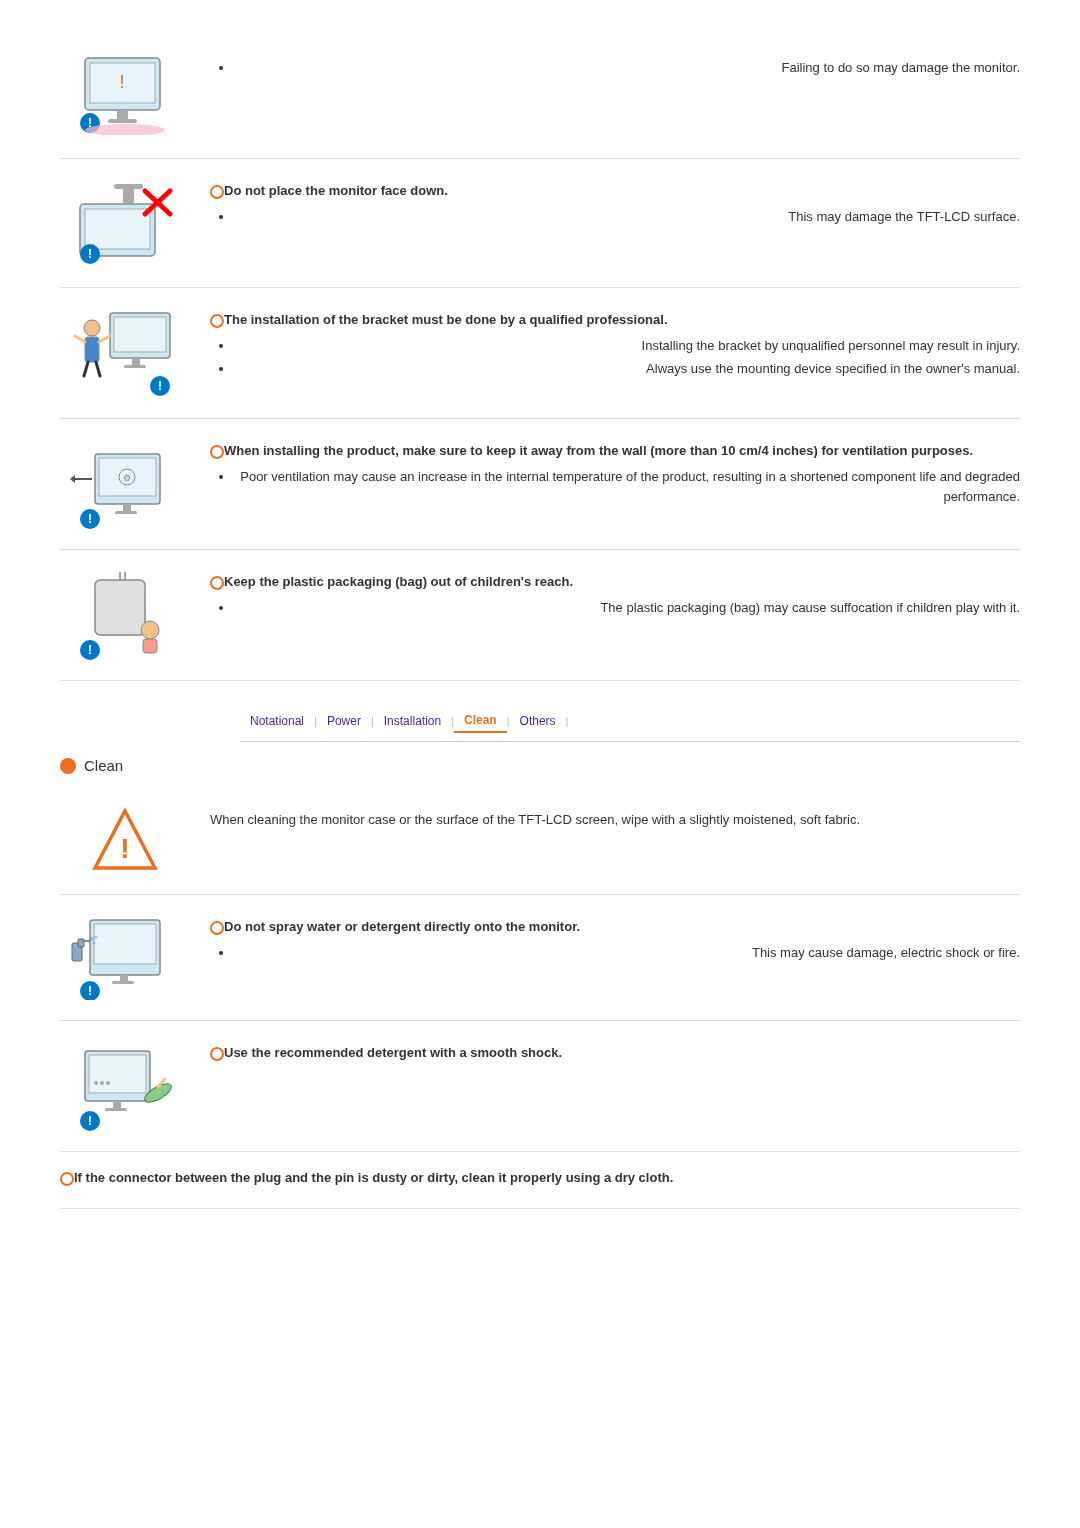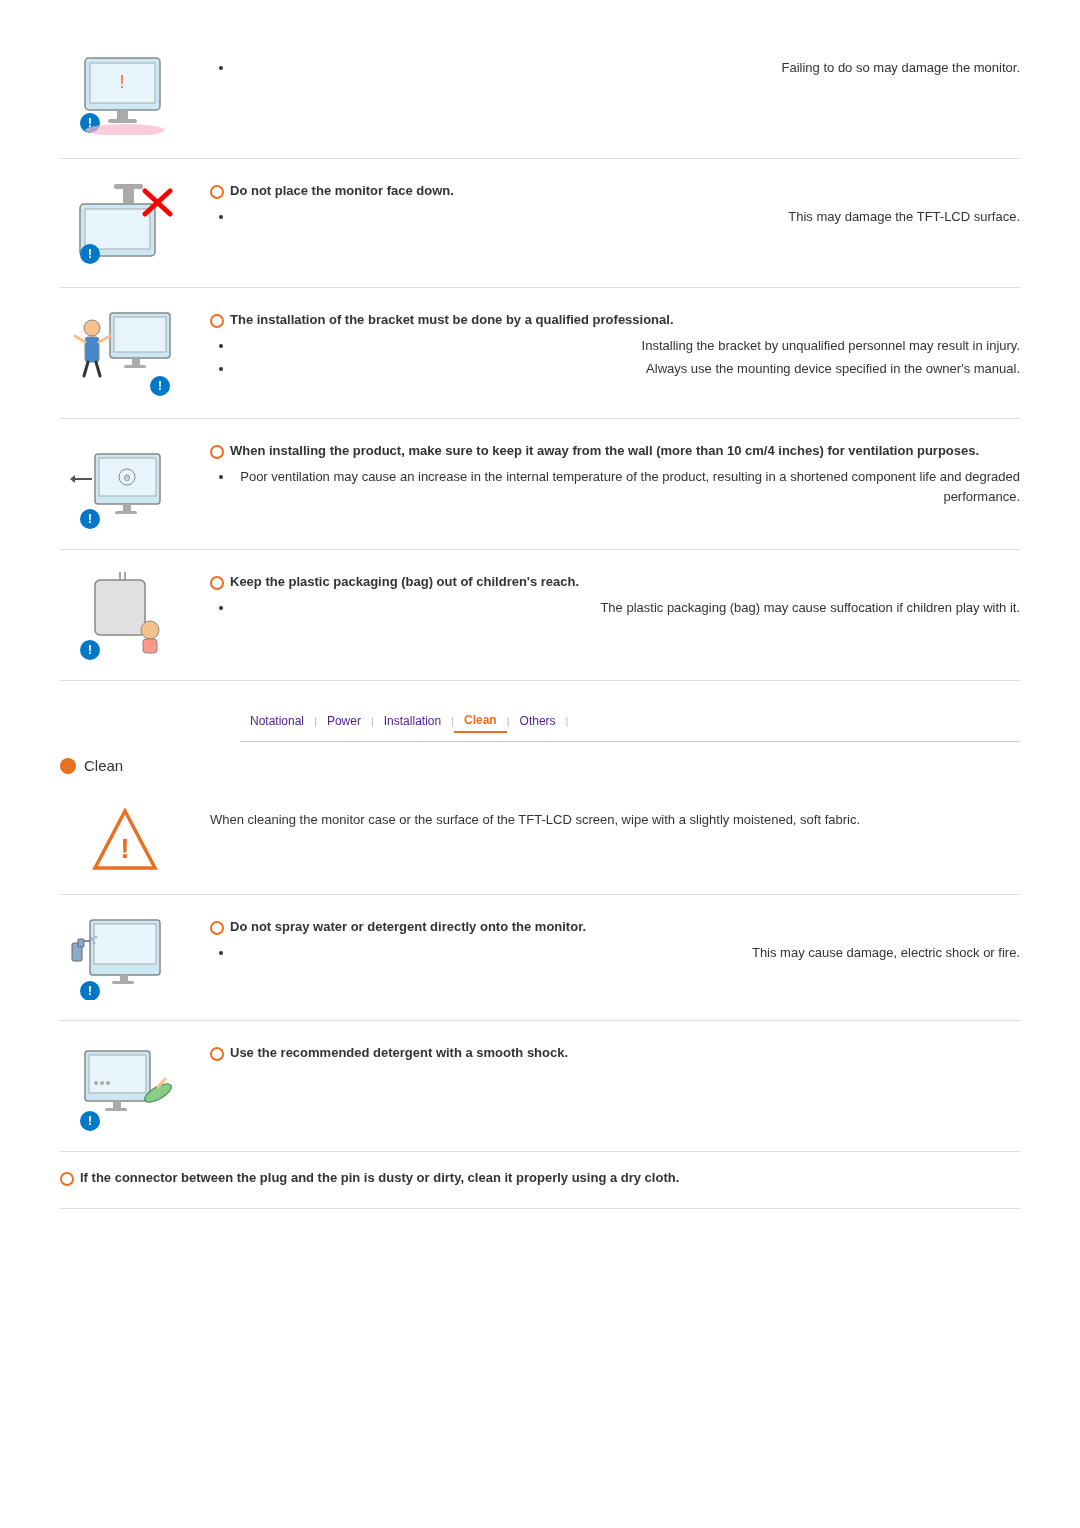--- a/index.html
+++ b/index.html
@@ -30,21 +30,20 @@
     }
     .section-content {
       flex: 1;
       padding-top: 4px;
     }
     .section-title {
       font-weight: bold;
       margin-bottom: 8px;
       display: flex;
       align-items: flex-start;
-      gap: 6px;
     }
     .orange-circle {
       width: 14px;
       height: 14px;
       border-radius: 50%;
       border: 2px solid #e87020;
       display: inline-block;
       flex-shrink: 0;
       margin-top: 2px;
     }
@@ -122,21 +121,20 @@
 
     
     .text-only-section {
       padding: 18px 0 18px 0;
       border-bottom: 1px solid #ddd;
     }
     .text-only-title {
       font-weight: bold;
       display: flex;
       align-items: flex-start;
-      gap: 6px;
       margin-bottom: 4px;
     }
     .img-wrap {
       position: relative;
       display: inline-block;
     }
   </style>
 </head>
 <body>
 

